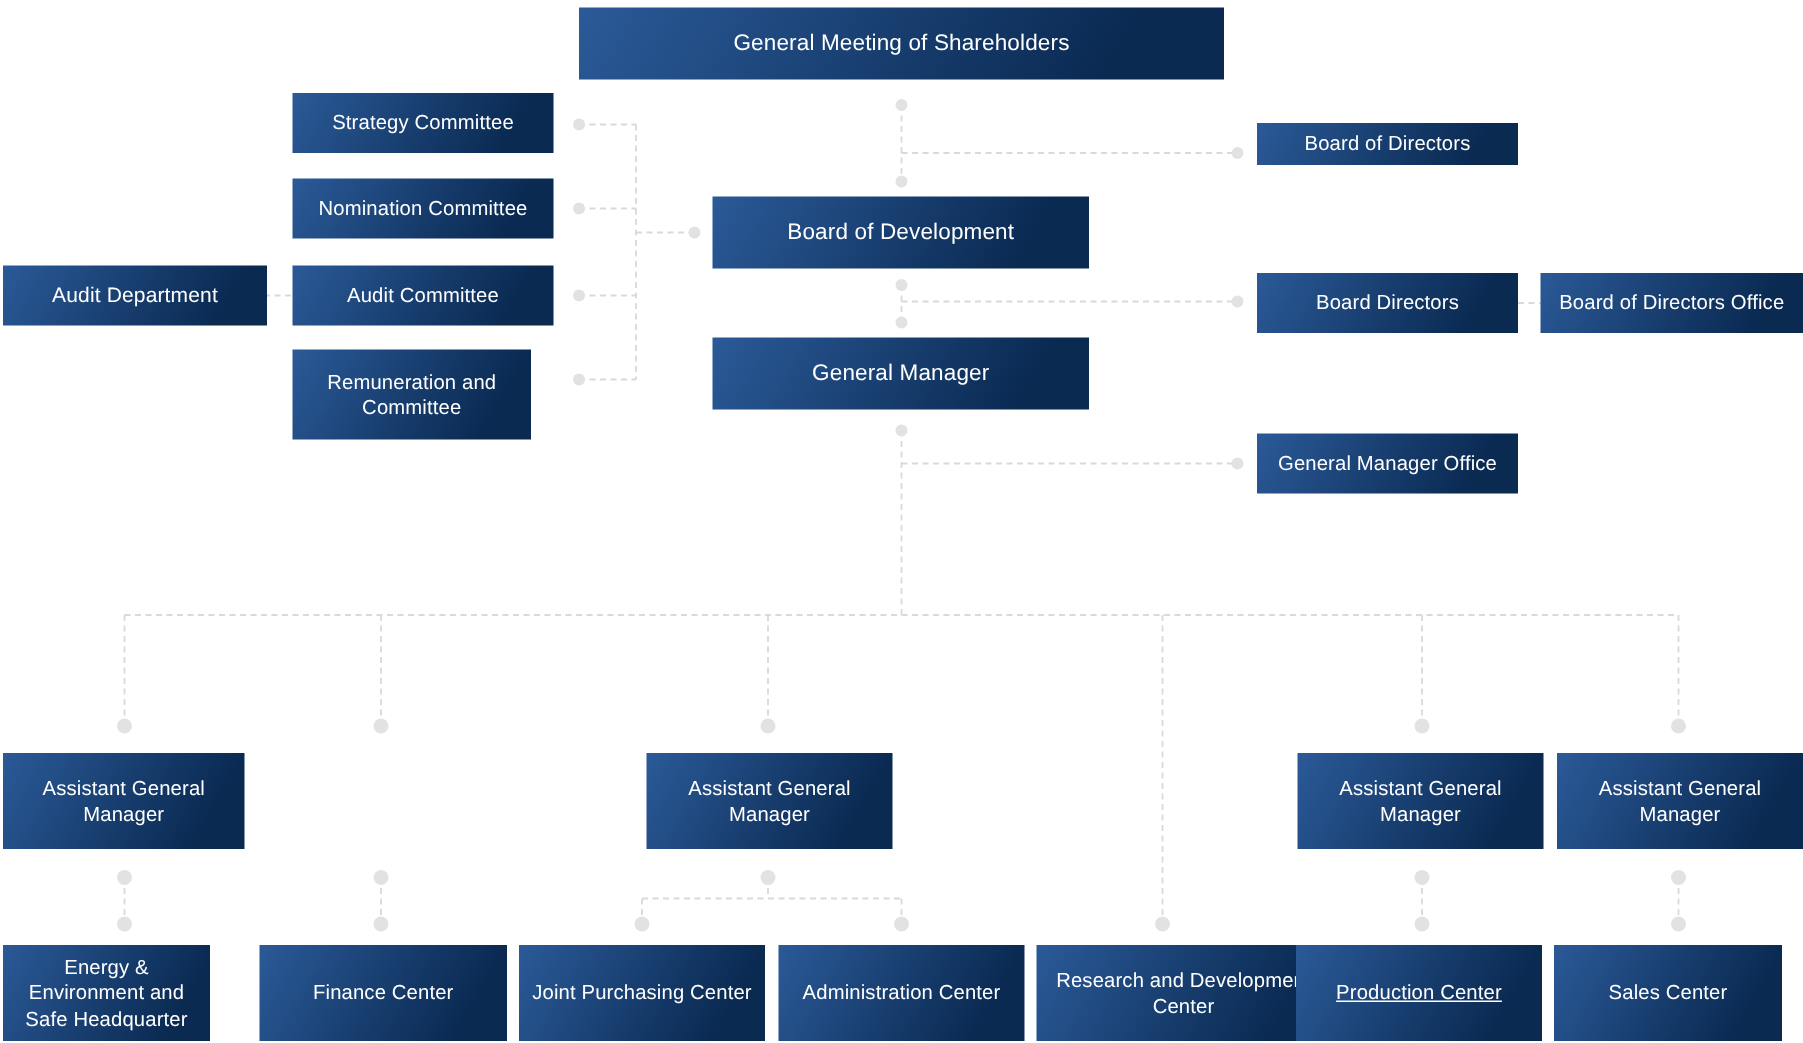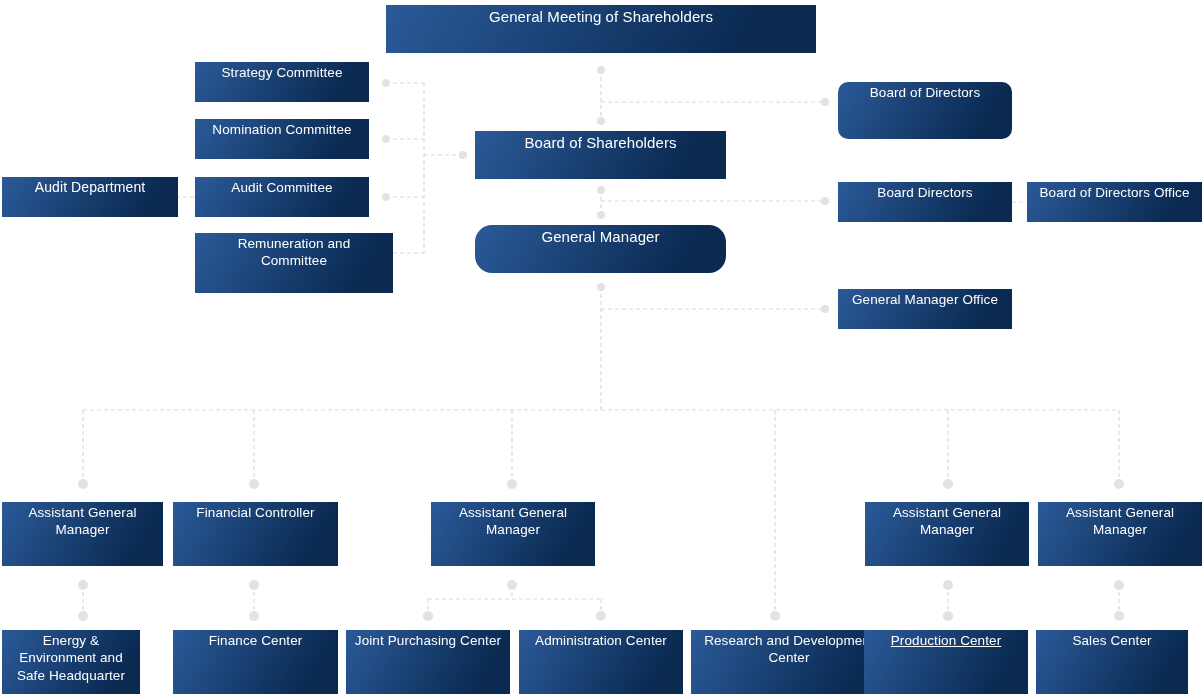--- a/index.html
+++ b/index.html
@@ -2,21 +2,21 @@
 <html><head>
 <meta charset="utf-8">
 <style>
   html,body{margin:0;padding:0;background:#ffffff;}
   #canvas{
     position:relative;width:1202px;height:695px;background:#ffffff;
     font-family:"Liberation Sans","DejaVu Sans",sans-serif;overflow:hidden;
   }
   #connector-layer{position:absolute;left:0;top:0;width:1202px;height:695px;}
   .box{
-    position:absolute;display:flex;justify-content:center;
+    position:absolute;display:flex;align-items:center;justify-content:center;
     text-align:center;color:#fff;font-size:13.5px;line-height:1.28;
     padding:2px 8px;box-sizing:border-box;letter-spacing:.1px;
   }
 </style>
 </head>
 <body>
 
 <div id="canvas">
   <svg id="connector-layer" xmlns="http://www.w3.org/2000/svg" viewBox="0 0 1202 695">
       <line x1="601" y1="70" x2="601" y2="121" stroke="#d9d9d9" stroke-width="1.2" stroke-dasharray="4 3"></line>
@@ -85,49 +85,46 @@
     </div>
     <div class="box" style="left: 195px; top: 62px; width: 174px; height: 40px; background: linear-gradient(120deg, rgb(43, 90, 152) 0%, rgb(10, 42, 82) 82%); color: rgb(255, 255, 255);">
       <span>Strategy Committee</span>
     </div>
     <div class="box" style="left: 195px; top: 119px; width: 174px; height: 40px; background: linear-gradient(120deg, rgb(43, 90, 152) 0%, rgb(10, 42, 82) 82%); color: rgb(255, 255, 255);">
       <span>Nomination Committee</span>
     </div>
     <div class="box" style="left: 195px; top: 177px; width: 174px; height: 40px; background: linear-gradient(120deg, rgb(43, 90, 152) 0%, rgb(10, 42, 82) 82%); color: rgb(255, 255, 255);">
       <span>Audit Committee</span>
     </div>
-    <div class="box" style="left: 195px; top: 233px; width: 198px; height: 60px; background: linear-gradient(120deg, rgb(43, 90, 152) 0%, rgb(10, 42, 82) 82%); color: rgb(255, 255, 255);">
+    <div class="box" style="left: 195px; top: 233px; width: 159px; height: 60px; background: linear-gradient(120deg, rgb(43, 90, 152) 0%, rgb(10, 42, 82) 82%); color: rgb(255, 255, 255);">
       <span>Remuneration and Committee</span>
     </div>
     <div class="box" style="left: 2px; top: 177px; width: 176px; height: 40px; font-size: 14px; background: linear-gradient(120deg, rgb(43, 90, 152) 0%, rgb(10, 42, 82) 82%); color: rgb(255, 255, 255);">
       <span>Audit Department</span>
     </div>
     <div class="box" style="left: 475px; top: 131px; width: 251px; height: 48px; font-size: 15px; background: linear-gradient(120deg, rgb(43, 90, 152) 0%, rgb(10, 42, 82) 82%); color: rgb(255, 255, 255);">
-      <span>Board of Shareholders</span>
+      <span>Board of Development</span>
     </div>
-    <div class="box" style="left: 475px; top: 225px; width: 251px; height: 48px; font-size: 15px; background: linear-gradient(120deg, rgb(43, 90, 152) 0%, rgb(10, 42, 82) 82%); color: rgb(255, 255, 255); border-radius: 17px;">
+    <div class="box" style="left: 475px; top: 225px; width: 251px; height: 48px; font-size: 15px; background: linear-gradient(120deg, rgb(43, 90, 152) 0%, rgb(10, 42, 82) 82%); color: rgb(255, 255, 255);">
       <span>General Manager</span>
     </div>
-    <div class="box" style="left: 838px; top: 82px; width: 174px; height: 57px; background: linear-gradient(120deg, rgb(43, 90, 152) 0%, rgb(10, 42, 82) 82%); color: rgb(255, 255, 255); border-radius: 10px;">
+    <div class="box" style="left: 838px; top: 82px; width: 174px; height: 28px; background: linear-gradient(120deg, rgb(43, 90, 152) 0%, rgb(10, 42, 82) 82%); color: rgb(255, 255, 255);">
       <span>Board of Directors</span>
     </div>
     <div class="box" style="left: 838px; top: 182px; width: 174px; height: 40px; background: linear-gradient(120deg, rgb(43, 90, 152) 0%, rgb(10, 42, 82) 82%); color: rgb(255, 255, 255);">
       <span>Board Directors</span>
     </div>
     <div class="box" style="left: 1027px; top: 182px; width: 175px; height: 40px; background: linear-gradient(120deg, rgb(43, 90, 152) 0%, rgb(10, 42, 82) 82%); color: rgb(255, 255, 255);">
       <span>Board of Directors Office</span>
     </div>
     <div class="box" style="left: 838px; top: 289px; width: 174px; height: 40px; background: linear-gradient(120deg, rgb(43, 90, 152) 0%, rgb(10, 42, 82) 82%); color: rgb(255, 255, 255);">
       <span>General Manager Office</span>
     </div>
     <div class="box" style="left: 2px; top: 502px; width: 161px; height: 64px; background: linear-gradient(120deg, rgb(43, 90, 152) 0%, rgb(10, 42, 82) 82%); color: rgb(255, 255, 255);">
       <span>Assistant General Manager</span>
-    </div>
-    <div class="box" style="left: 173px; top: 502px; width: 165px; height: 64px; background: linear-gradient(120deg, rgb(43, 90, 152) 0%, rgb(10, 42, 82) 82%); color: rgb(255, 255, 255);">
-      <span>Financial Controller</span>
     </div>
     <div class="box" style="left: 431px; top: 502px; width: 164px; height: 64px; background: linear-gradient(120deg, rgb(43, 90, 152) 0%, rgb(10, 42, 82) 82%); color: rgb(255, 255, 255);">
       <span>Assistant General Manager</span>
     </div>
     <div class="box" style="left: 865px; top: 502px; width: 164px; height: 64px; background: linear-gradient(120deg, rgb(43, 90, 152) 0%, rgb(10, 42, 82) 82%); color: rgb(255, 255, 255);">
       <span>Assistant General Manager</span>
     </div>
     <div class="box" style="left: 1038px; top: 502px; width: 164px; height: 64px; background: linear-gradient(120deg, rgb(43, 90, 152) 0%, rgb(10, 42, 82) 82%); color: rgb(255, 255, 255);">
       <span>Assistant General Manager</span>
     </div>

